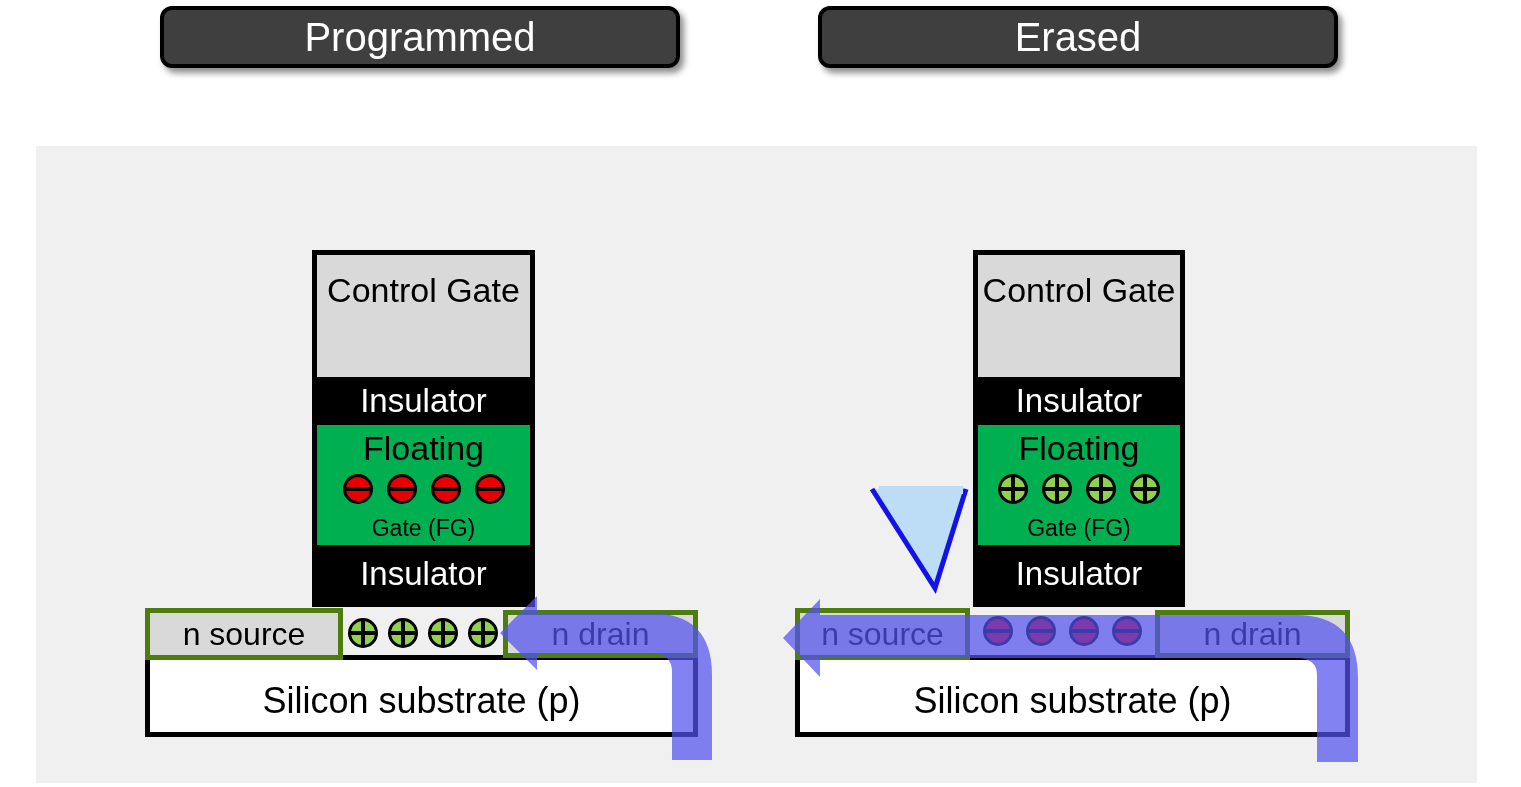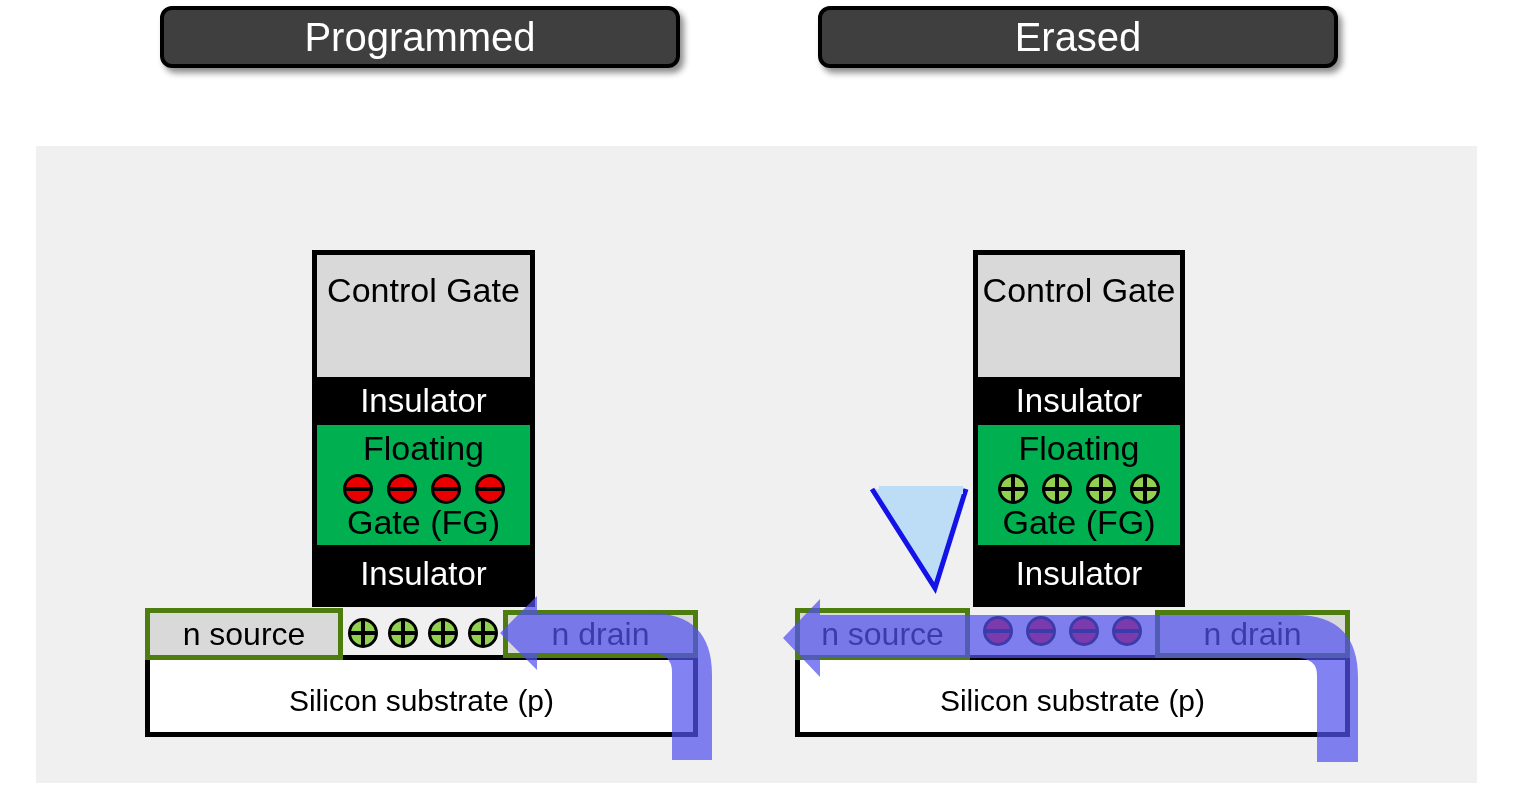--- a/index.html
+++ b/index.html
@@ -27,35 +27,35 @@
   #stack-left  { left:312px; width:223px; }
   #stack-right { left:973px; width:212px; }
   .layer-cg  { height:122px; background:var(--gate-gray); font-size:34px; line-height:54px;
                text-align:center; padding-top:8px; box-sizing:border-box; }
   .layer-ins { background:#000; color:#fff; display:flex; align-items:center;
                justify-content:center; font-size:33px; }
   .ins-top    { height:48px; }
   .ins-bottom { height:57px; }
   .layer-fg  { height:120px; background:var(--fg-green); position:relative; }
   .fg-line1  { position:absolute; top:4px;  left:0; width:100%; text-align:center; font-size:34px; }
-  .fg-line2  { position:absolute; bottom:3px; left:0; width:100%; text-align:center; font-size:34px; }
+  .fg-line2  { position:absolute; bottom:3px; left:0; width:100%; text-align:center; font-size:23px; }
   .fg-charges { position:absolute; top:49px; left:0; right:0;
                 display:flex; justify-content:center; gap:14px; }
 
   
   .sd-box { position:absolute; background:var(--gate-gray); border:5px solid #4d7c0f;
             box-sizing:border-box; display:flex; align-items:center; justify-content:center;
             font-size:32px; z-index:3; }
   #src-left  { left:145px;  top:608px; width:198px; height:52px; }
   #drn-left  { left:503px;  top:610px; width:195px; height:48px; }
   #src-right { left:795px;  top:608px; width:175px; height:52px; }
   #drn-right { left:1155px; top:610px; width:195px; height:48px; }
   .substrate { position:absolute; top:655px; height:82px; background:#fff;
                border:5px solid #000; box-sizing:border-box; display:flex; align-items:center;
-               justify-content:center; font-size:30px; z-index:2; padding-top:10px; }
+               justify-content:center; font-size:36px; z-index:2; padding-top:10px; }
   #sub-left  { left:145px; width:553px; }
   #sub-right { left:795px; width:555px; }
 
   
   .channel-charges { position:absolute; display:flex; justify-content:center; z-index:3; }
   #channel-left  { left:343px; top:618px; width:160px; gap:10px; }
   #channel-right { left:970px; top:616px; width:185px; gap:13px; }
 
   
   .charge { width:30px; height:30px; border-radius:50%; border:3px solid #000;

